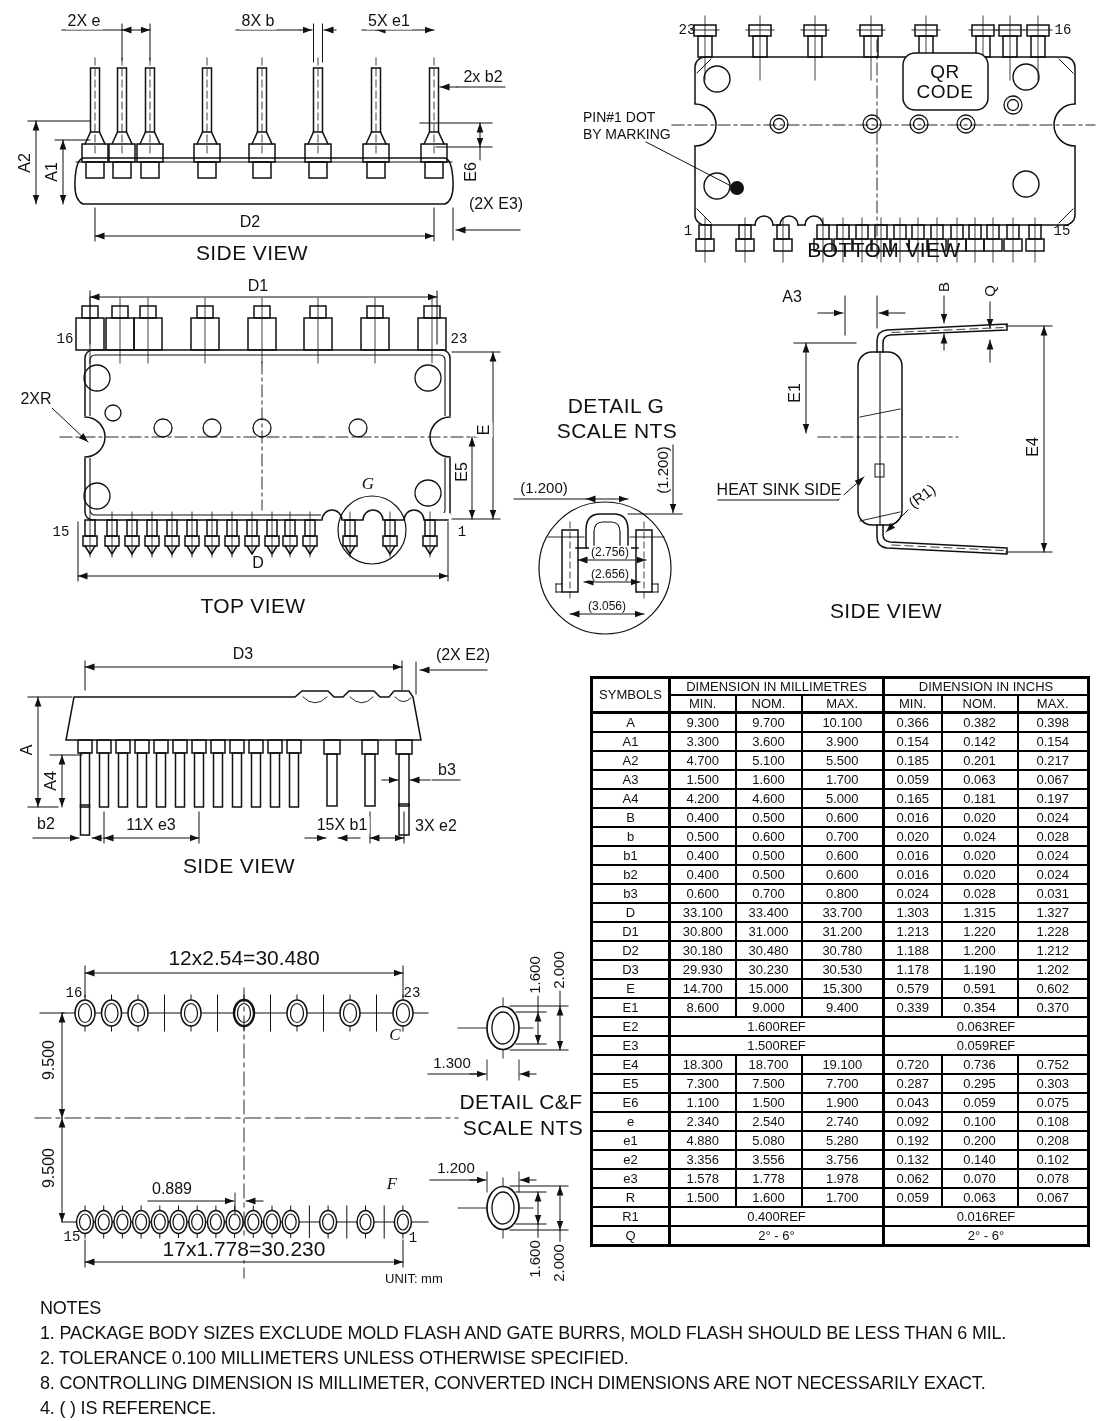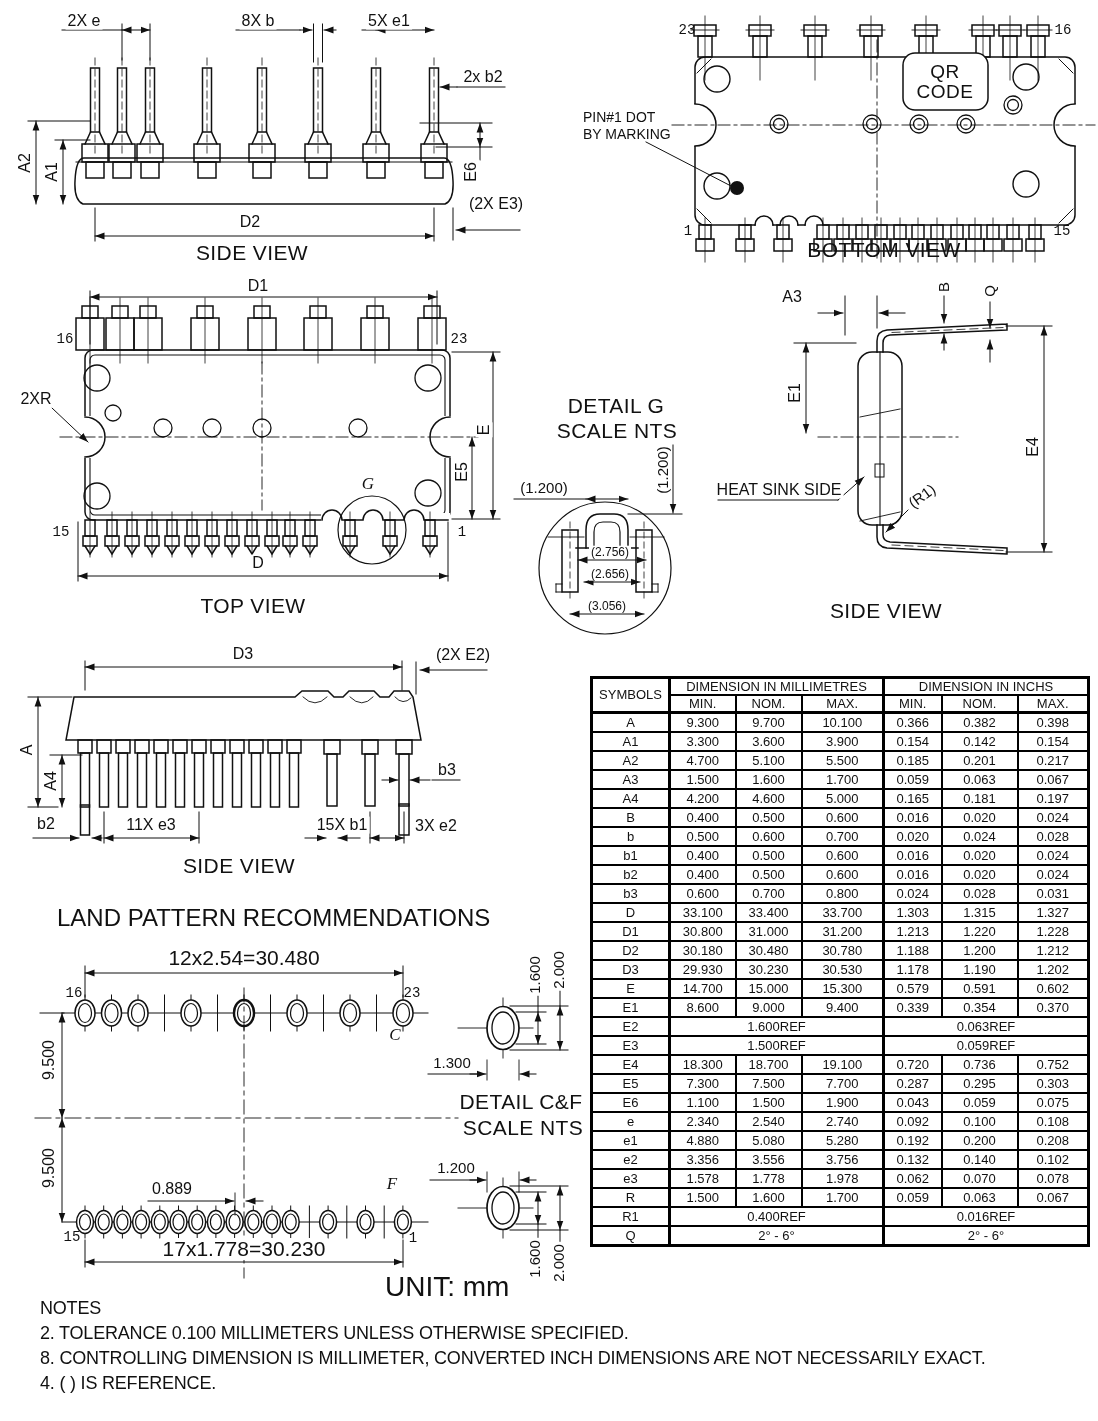--- a/index.html
+++ b/index.html
@@ -524,33 +524,32 @@
 <span class="lb" style="left:463px;top:655px">(2X E2)</span>
 <span class="lb rot" style="left:27px;top:750px">A</span>
 <span class="lb rot" style="left:51px;top:781px">A4</span>
 <span class="lb" style="left:46px;top:824px">b2</span>
 <span class="lb" style="left:151px;top:825px">11X e3</span>
 <span class="lb" style="left:342px;top:825px">15X b1</span>
 <span class="lb" style="left:436px;top:826px">3X e2</span>
 <span class="lb" style="left:447px;top:770px">b3</span>
 <span class="lb title" style="left:239px;top:866px">SIDE VIEW</span>
 
-<span class="la big" style="left:57px;top:905px">LAND PATTERN RECOMMENDATIONS</span>
 <span class="lb s17" style="left:244px;top:958px">12x2.54=30.480</span>
 <span class="lb pin" style="left:74px;top:993px">16</span>
 <span class="lb pin" style="left:412px;top:993px">23</span>
 <span class="lb it" style="left:395px;top:1035px">C</span>
 <span class="lb rot" style="left:49px;top:1060px">9.500</span>
 <span class="lb rot" style="left:49px;top:1168px">9.500</span>
 <span class="lb" style="left:172px;top:1189px">0.889</span>
 <span class="lb it" style="left:392px;top:1184px">F</span>
 <span class="lb pin" style="left:72px;top:1237px">15</span>
 <span class="lb pin" style="left:413px;top:1238px">1</span>
 <span class="lb s17" style="left:244px;top:1249px">17x1.778=30.230</span>
-<span class="la" style="left:385px;top:1272px;font-size:28px">UNIT: mm</span>
+<span class="la" style="left:385px;top:1272px;font-size:13px">UNIT: mm</span>
 
 <span class="lb rot s15" style="left:535px;top:975px">1.600</span>
 <span class="lb rot s15" style="left:559px;top:970px">2.000</span>
 <span class="lb s15" style="left:452px;top:1063px">1.300</span>
 <span class="lb title" style="left:521px;top:1102px">DETAIL C&amp;F</span>
 <span class="lb title" style="left:523px;top:1128px">SCALE NTS</span>
 <span class="lb s15" style="left:456px;top:1168px">1.200</span>
 <span class="lb rot s15" style="left:535px;top:1259px">1.600</span>
 <span class="lb rot s15" style="left:559px;top:1263px">2.000</span>
 
@@ -816,18 +815,19 @@
             <td class="gR">Q</td>
             <td colspan="3" class="gR">2° - 6°</td>
             <td colspan="3">2° - 6°</td>
           </tr>
         </tbody>
   </table>
 </div>
 
 <div class="notes">
   <div>NOTES</div>
+  <div>1. PACKAGE BODY SIZES EXCLUDE MOLD FLASH AND GATE BURRS, MOLD FLASH SHOULD BE LESS THAN 6 MIL.</div>
   <div>2. TOLERANCE 0.100 MILLIMETERS UNLESS OTHERWISE SPECIFIED.</div>
   <div>8. CONTROLLING DIMENSION IS MILLIMETER, CONVERTED INCH DIMENSIONS ARE NOT NECESSARILY EXACT.</div>
   <div>4. ( ) IS REFERENCE.</div>
 </div>
 
 </div>
 
 </body></html>

